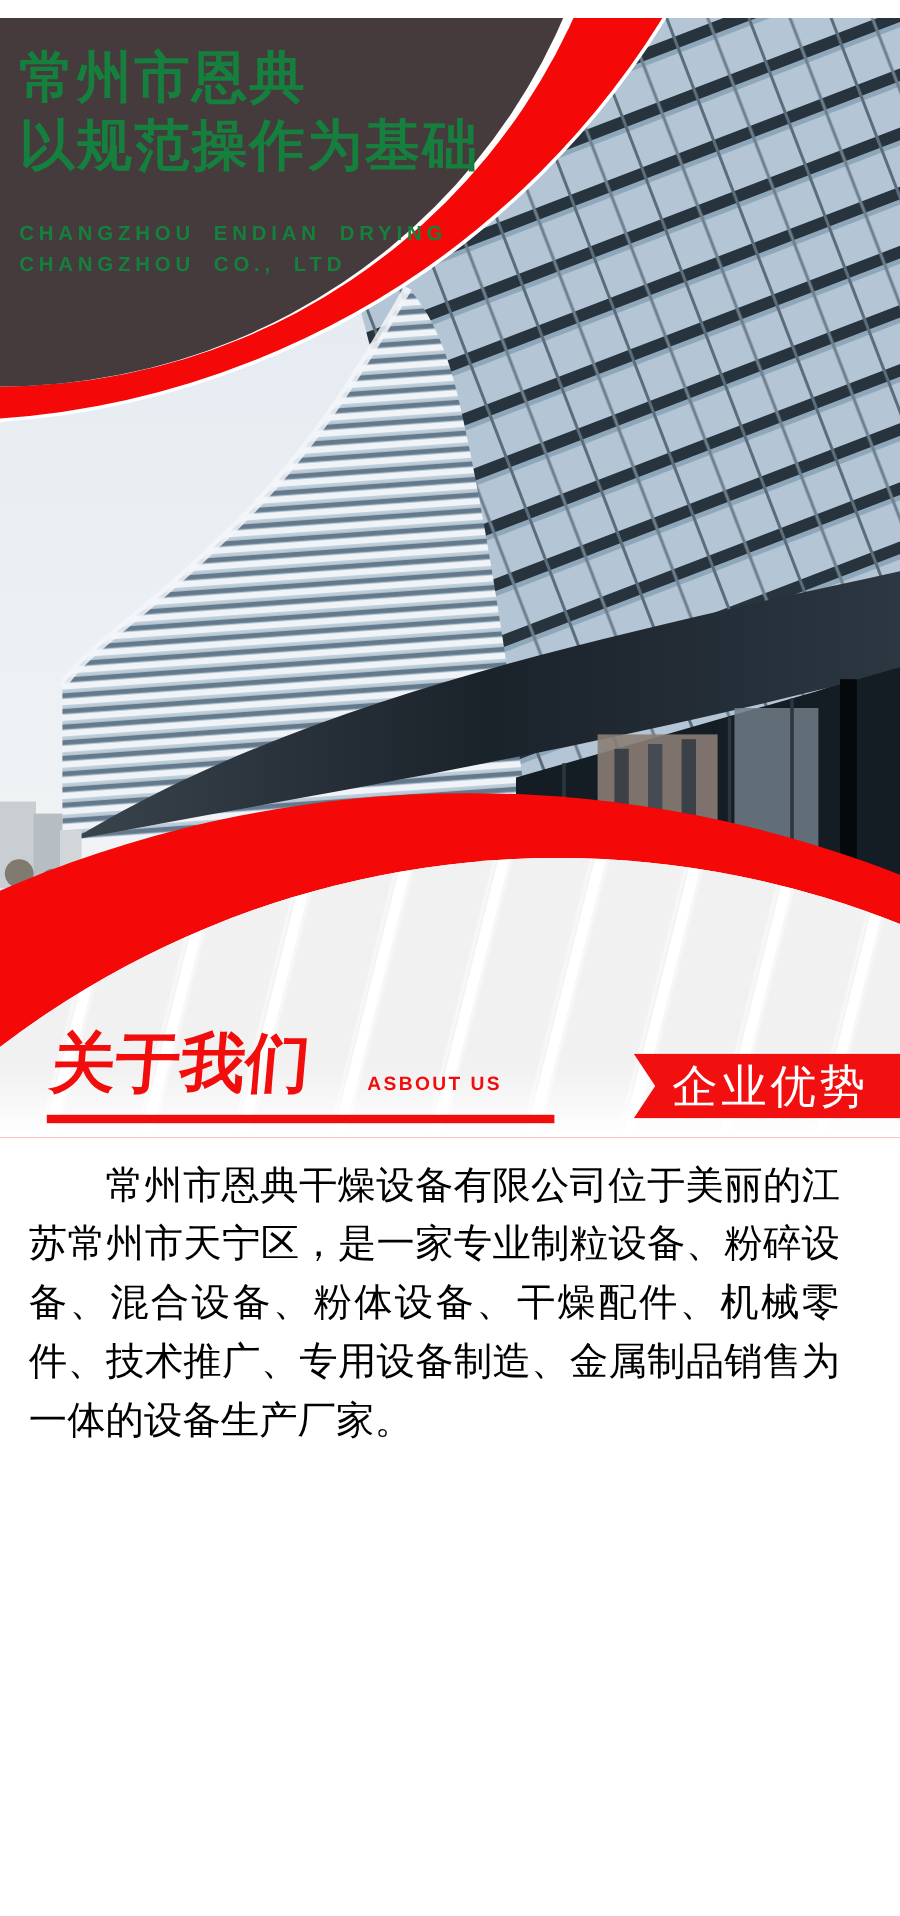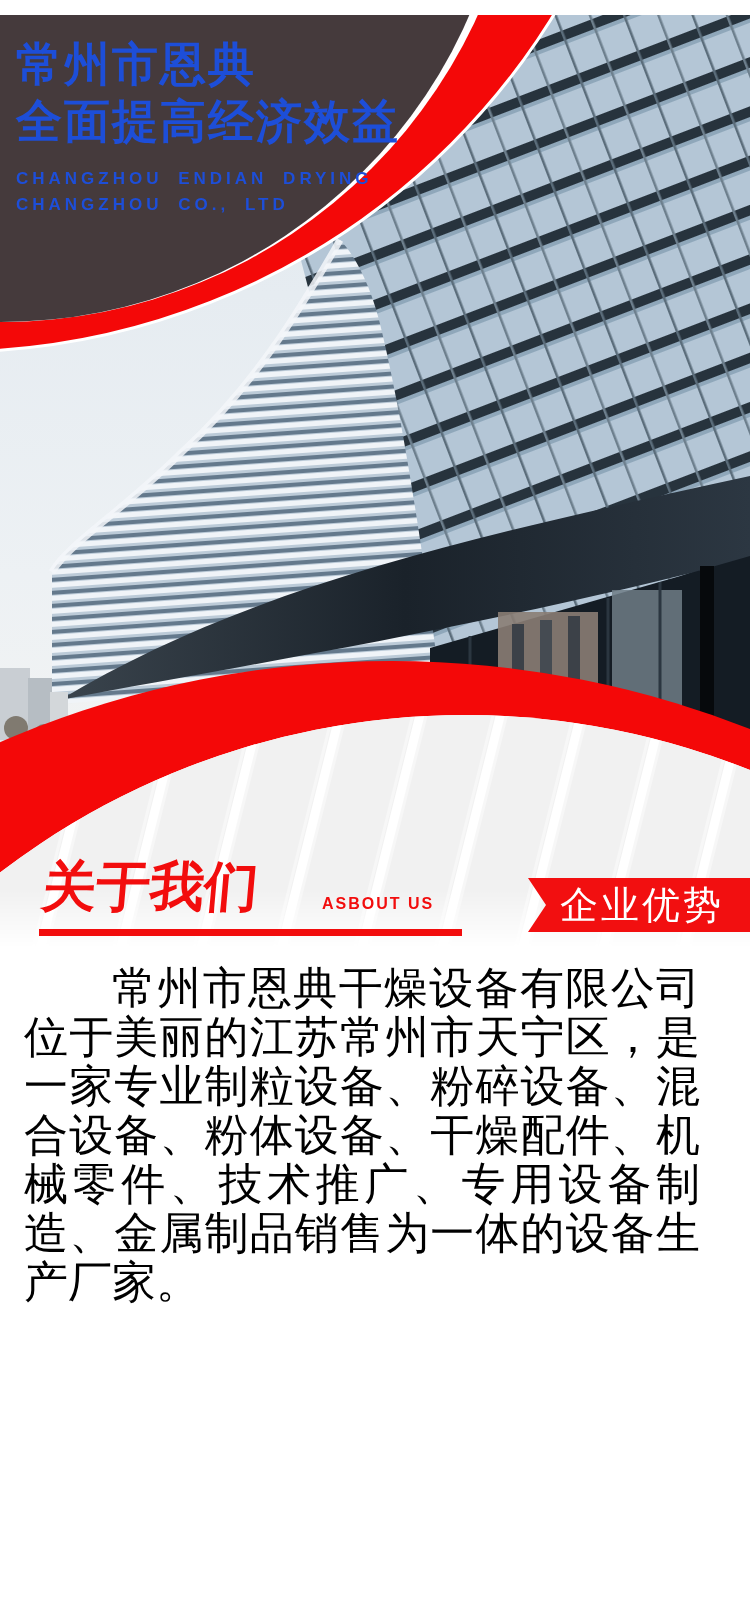--- a/index.html
+++ b/index.html
@@ -8,41 +8,41 @@
     width:750px;height:1597px;
     margin:0 auto;
     background:#ffffff;
     overflow:hidden;
     font-family:"Liberation Sans","DejaVu Sans",sans-serif;
   }
   .hero-art{position:absolute;top:0;left:0;display:block;}
 
   
   .brand{
-    position:absolute;left:16px;top:36px;color:#1d4ed8;
+    position:absolute;left:16px;top:36px;color:#15803d;
   }
   .brand .cn{
     font-size:46px;font-weight:bold;line-height:57px;letter-spacing:2px;
     white-space:nowrap;
   }
   .brand .en{
-    margin-top:16px;
+    margin-top:32px;
     font-size:17px;font-weight:bold;line-height:26px;
     letter-spacing:4px;word-spacing:7px;white-space:nowrap;
   }
 
   
   .about-title{
     position:absolute;left:40px;top:858px;
     color:#f20d0d;font-size:54px;font-weight:bold;line-height:56px;
     letter-spacing:0px;white-space:nowrap;
     transform:skewX(-5deg);transform-origin:0 100%;
   }
   .about-en{
-    position:absolute;left:322px;top:895px;
+    position:absolute;left:306px;top:895px;
     color:#f20d0d;font-size:16px;font-weight:bold;letter-spacing:2px;
     white-space:nowrap;
   }
   .about-underline{
     position:absolute;left:39px;top:929px;width:423px;height:7px;
     background:#f20d0d;
   }
   .adv-ribbon{
     position:absolute;left:528px;top:878px;width:222px;height:54px;
     background:#f20f10;
@@ -50,21 +50,21 @@
     display:flex;align-items:center;justify-content:center;
     color:#ffffff;font-size:38px;font-weight:normal;letter-spacing:3px;
     padding-left:6px;box-sizing:border-box;white-space:nowrap;
   }
 
   
   .intro{
     position:absolute;left:0;top:963px;width:720px;
     padding:0 20px 0 24px;box-sizing:border-box;
     color:#000000;
-    font-size:44px;line-height:49px;
+    font-size:32px;line-height:49px;
     text-align:justify;
   }
   .intro p{margin:0;text-indent:2em;}
 </style>
 </head>
 <body>
 
 <div class="page">
 
   <svg class="hero-art" width="750" height="948" viewBox="0 0 750 948">
@@ -163,21 +163,21 @@
 
     <circle cx="1" cy="-202" r="524" fill="#ffffff"></circle>
 
     <circle cx="1" cy="-189" r="511" fill="#453a3c"></circle>
 
     <rect x="0" y="0" width="750" height="15" fill="#ffffff"></rect>
   </svg>
 
   <div class="brand">
     <div class="cn">常州市恩典</div>
-    <div class="cn">全面提高经济效益</div>
+    <div class="cn">以规范操作为基础</div>
     <div class="en">
       <div>CHANGZHOU ENDIAN DRYING</div>
       <div>CHANGZHOU CO., LTD</div>
     </div>
   </div>
 
   <div class="about-title">关于我们</div>
   <div class="about-en">ASBOUT US</div>
   <div class="about-underline"></div>
   <div class="adv-ribbon">

